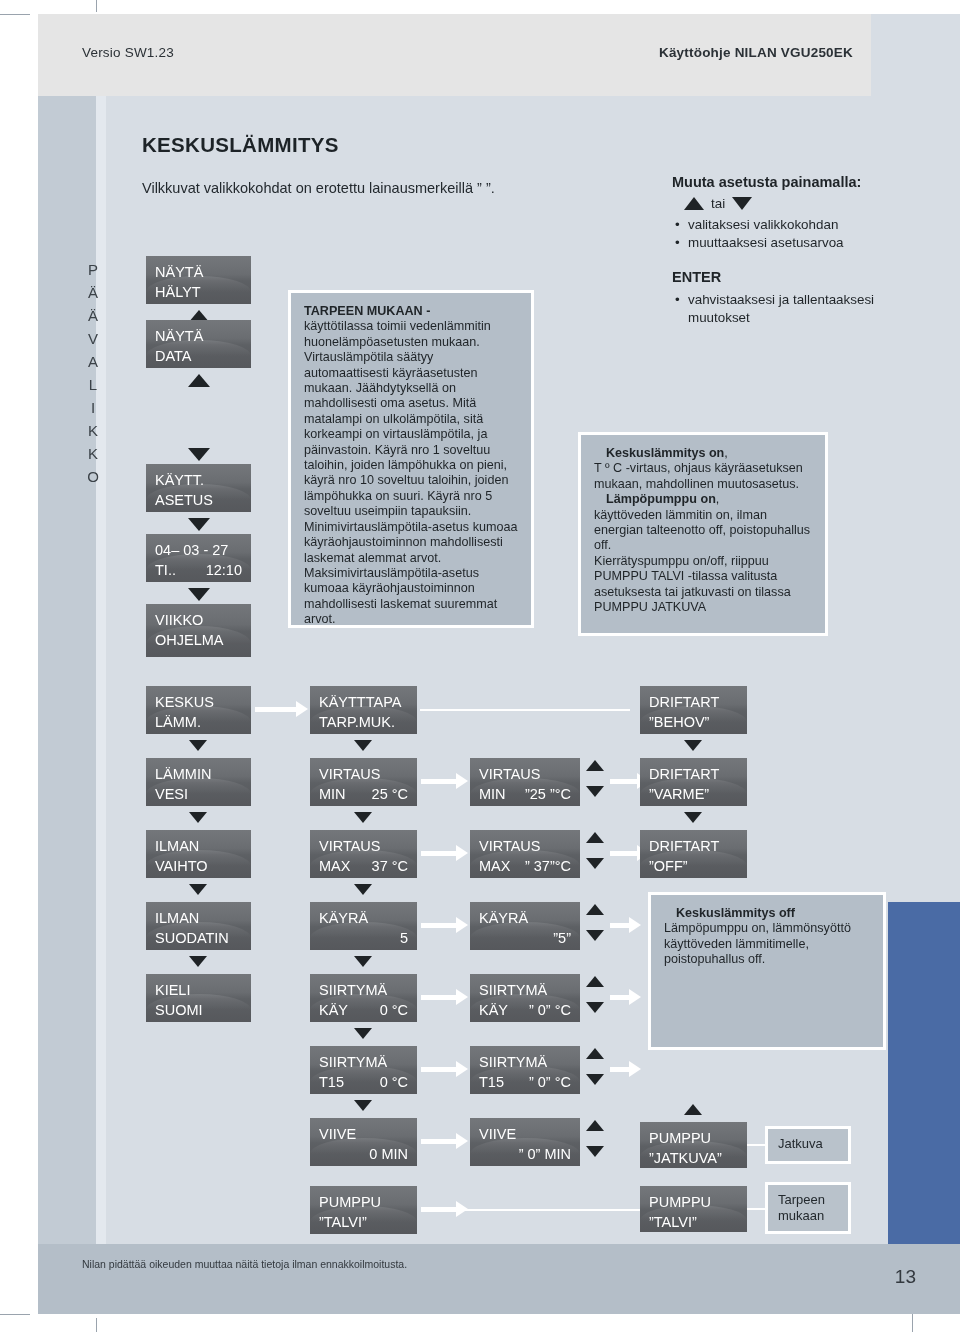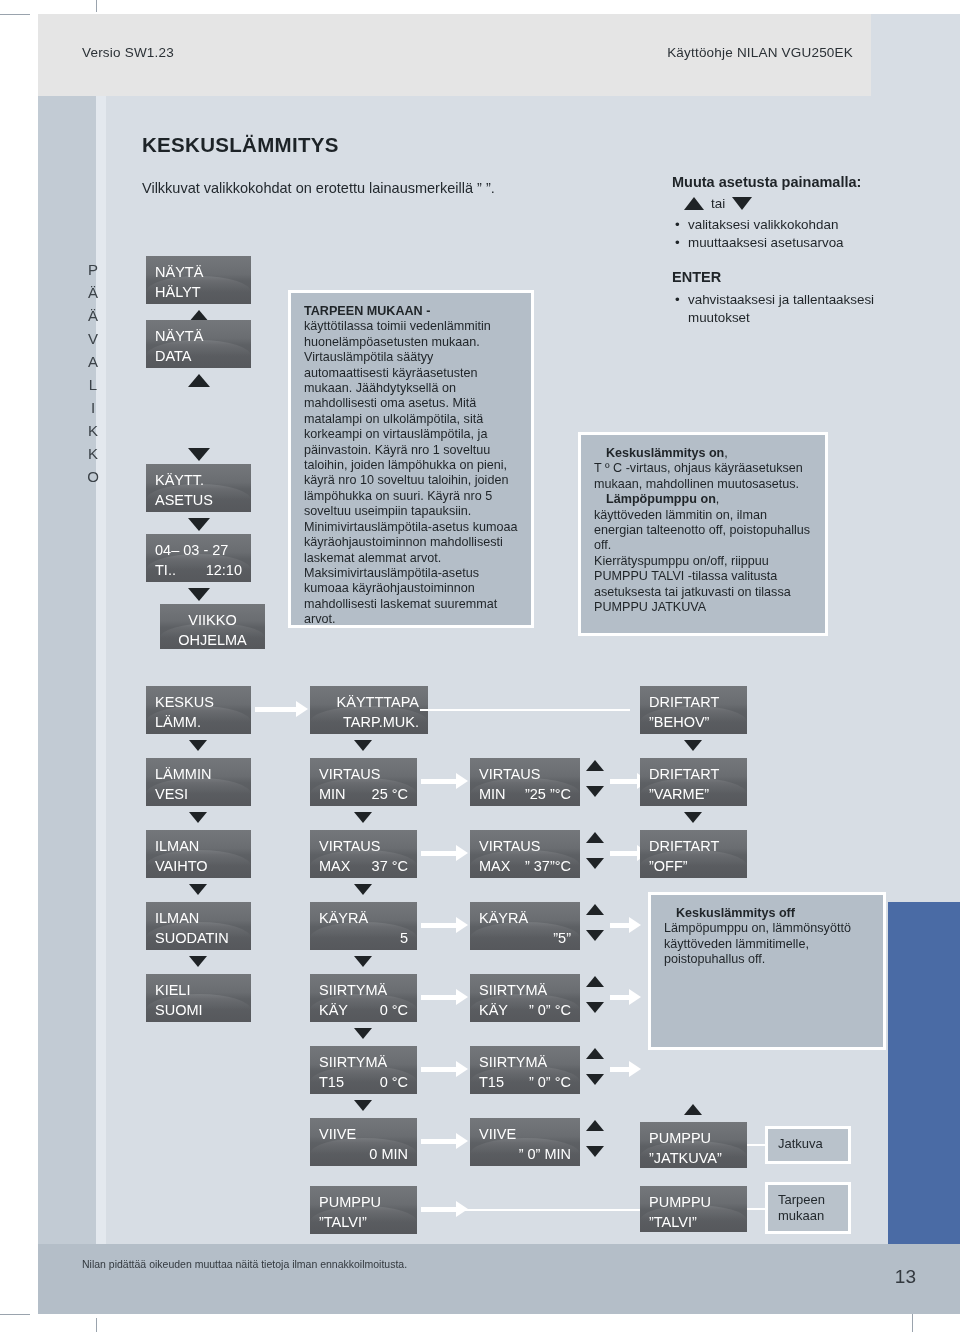--- a/index.html
+++ b/index.html
@@ -32,20 +32,21 @@
     position:absolute;left:38px;top:14px;width:833px;height:82px;
     background:#e5e5e5;
   }
   .header-bar .hl{
     position:absolute;left:44px;top:31px;font-size:13.5px;color:#2b3136;
     letter-spacing:.2px;
   }
   .header-bar .hr{
     position:absolute;right:18px;top:31px;font-size:13.5px;color:#2b3136;
     letter-spacing:.2px;
+    font-weight:bold;
   }
   .footer-bar{
     position:absolute;left:38px;top:1244px;width:922px;height:70px;
     background:#b4bec8;
   }
   .footer-bar .fl{
     position:absolute;left:44px;top:14px;font-size:10.5px;color:#33393f;
   }
   .footer-bar .fr{
     position:absolute;right:44px;top:22px;font-size:19px;color:#33393f;
@@ -207,21 +208,21 @@
 
   <div class="lcd" style="left:146px;top:534px;width:105px;height:48px;">
     <span class="row">04– 03 - 27</span>
     <span class="row r2">
       <span>TI..</span>
       <span>12:10</span>
     </span>
   </div>
   <div class="tri-dn" style="left:188px;top:588px;"></div>
 
-  <div class="lcd" style="left:160px;top:604px;width:105px;height:45px;text-align:center;">
+  <div class="lcd" style="left:146px;top:604px;width:105px;height:53px;">
     <span class="row">VIIKKO</span>
     <span class="row">OHJELMA</span>
   </div>
 
   <div class="infobox" style="left:288px;top:290px;width:246px;height:338px;">
     <div style="font-weight:bold;">TARPEEN MUKAAN -</div>
     <div>käyttötilassa toimii vedenlämmitin huonelämpöasetusten mukaan. Virtauslämpötila säätyy automaattisesti käyräasetusten mukaan. Jäähdytyksellä on mahdollisesti oma asetus. Mitä matalampi on ulkolämpötila, sitä korkeampi on virtauslämpötila, ja päinvastoin. Käyrä nro 1 soveltuu taloihin, joiden lämpöhukka on pieni, käyrä nro 10 soveltuu taloihin, joiden lämpöhukka on suuri. Käyrä nro 5 soveltuu useimpiin tapauksiin. Minimivirtauslämpötila-asetus kumoaa käyräohjaustoiminnon mahdollisesti laskemat alemmat arvot. Maksimivirtauslämpötila-asetus kumoaa käyräohjaustoiminnon mahdollisesti laskemat suuremmat arvot.</div>
   </div>
 
   <div class="rightcol">
@@ -282,21 +283,21 @@
     <span class="row">SUODATIN</span>
   </div>
   <div class="tri-dn sm" style="left:189px;top:956px;"></div>
 
   <div class="lcd" style="left:146px;top:974px;width:105px;height:48px;">
     <span class="row">KIELI</span>
     <span class="row">SUOMI</span>
   </div>
 
   <div class="warrow" style="left:255px;top:707px;width:42px;"></div>
-  <div class="lcd" style="left:310px;top:686px;width:118px;height:48px;text-align:right;">
+  <div class="lcd" style="left:310px;top:686px;width:107px;height:48px;">
     <span class="row">KÄYTTTAPA</span>
     <span class="row">TARP.MUK.</span>
   </div>
   <div class="tri-dn sm" style="left:354px;top:740px;"></div>
   <div class="wline" style="left:420px;top:709px;width:210px;"></div>
 
   <div class="lcd" style="left:310px;top:758px;width:107px;height:48px;">
     <span class="row">VIRTAUS</span>
     <span class="row r2">
       <span>MIN</span>

